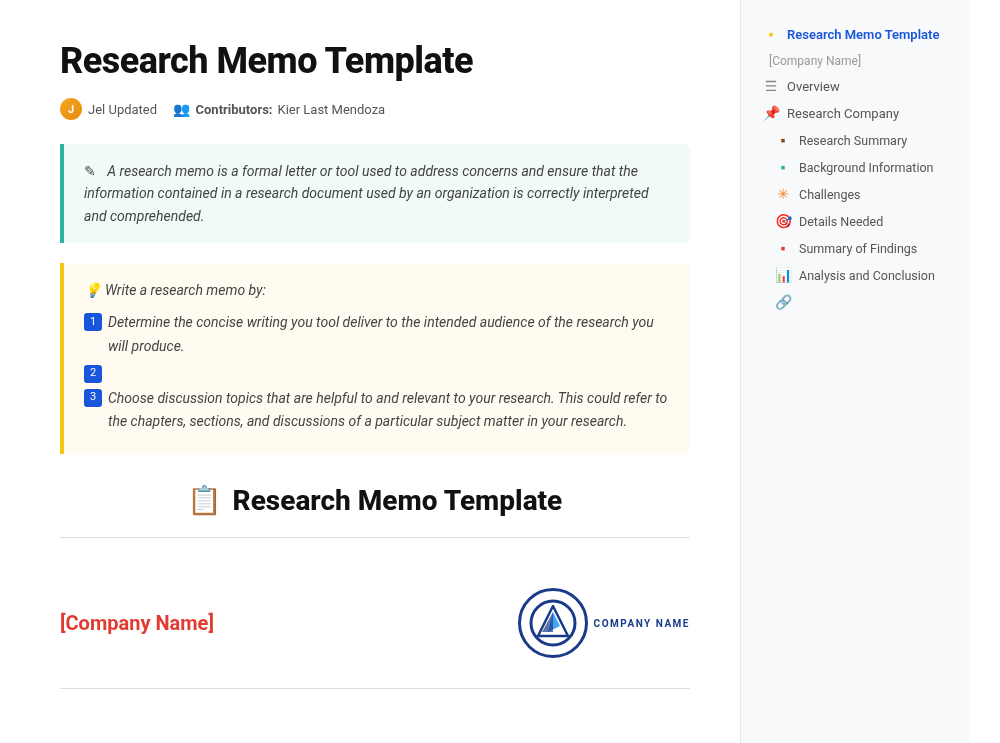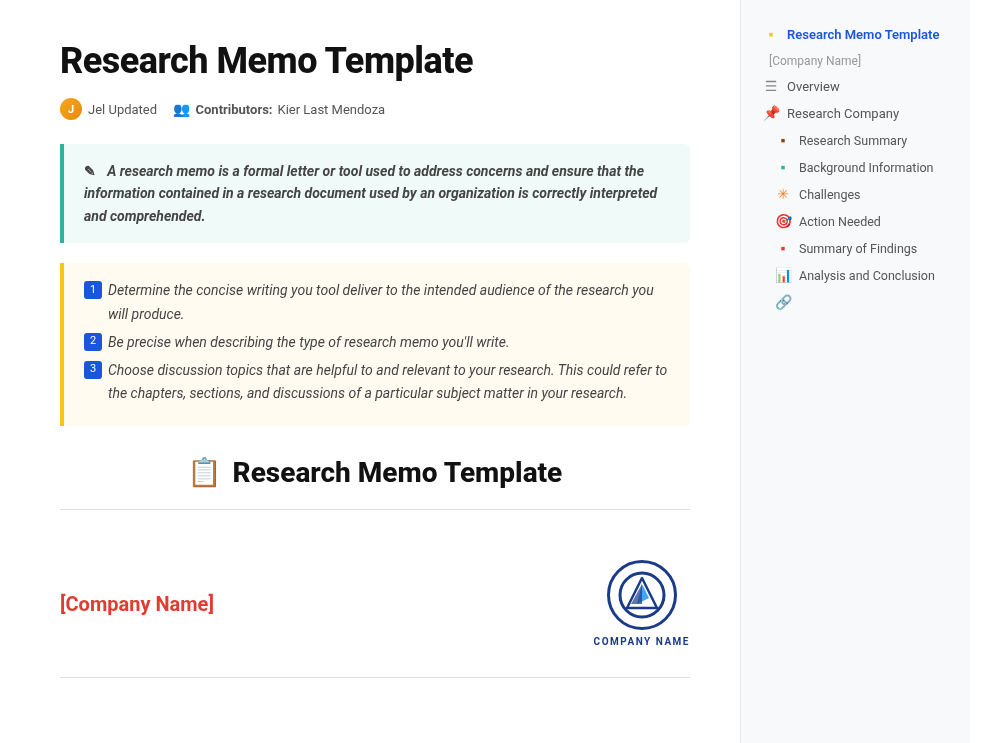--- a/index.html
+++ b/index.html
@@ -69,21 +69,20 @@
     .callout-teal {
       border-left: 4px solid #2bb5a0;
       background: #f0faf8;
       padding: 16px 20px;
       margin-bottom: 20px;
       border-radius: 0 6px 6px 0;
       font-style: italic;
       font-size: 14px;
       color: #444;
       line-height: 1.6;
-      font-weight: bold;
     }
 
     .callout-teal .callout-icon {
       margin-right: 8px;
       font-style: normal;
     }
 
     .callout-yellow {
       border-left: 4px solid #f5c518;
       background: #fffbf0;
@@ -154,21 +153,21 @@
 
     .company-name-placeholder {
       font-size: 20px;
       font-weight: 700;
       color: #e03c31;
     }
 
     
     .logo-container {
       display: flex;
-      flex-direction: column;
+      flex-direction: row;
       align-items: center;
       gap: 6px;
     }
 
     .logo-circle {
       width: 70px;
       height: 70px;
       border-radius: 50%;
       border: 3px solid #1a3a8a;
       display: flex;
@@ -261,27 +260,30 @@
       <span>Kier Last Mendoza</span>
     </div>
   </div>
 
   <div class="callout-teal">
     <span class="callout-icon">✎</span>
     <span>A research memo is a formal letter or tool used to address concerns and ensure that the information contained in a research document used by an organization is correctly interpreted and comprehended.</span>
   </div>
 
   <div class="callout-yellow">
+    <div class="callout-header">
+      <span>💡</span>
+      <span>Write a research memo by:</span>
+    </div>
     <div class="step-item">
       <span class="step-num">1</span>
       <span>Determine the concise writing you tool deliver to the intended audience of the research you will produce.</span>
     </div>
     <div class="step-item">
       <span class="step-num">2</span>
-      <span>Be precise when describing the type of research memo you'll write.</span>
     </div>
     <div class="step-item">
       <span class="step-num">3</span>
       <span>Choose discussion topics that are helpful to and relevant to your research. This could refer to the chapters, sections, and discussions of a particular subject matter in your research.</span>
     </div>
   </div>
 
   <div class="template-section">
     <div class="template-heading">
       <span>📋</span>
@@ -342,21 +344,21 @@
     <span>Background Information</span>
   </div>
 
   <div class="sidebar-item sub">
     <span class="sidebar-icon icon-orange">✳</span>
     <span>Challenges</span>
   </div>
 
   <div class="sidebar-item sub">
     <span class="sidebar-icon" style="color:#c0392b;">🎯</span>
-    <span>Action Needed</span>
+    <span>Details Needed</span>
   </div>
 
   <div class="sidebar-item sub">
     <span class="sidebar-icon icon-red">▪</span>
     <span>Summary of Findings</span>
   </div>
 
   <div class="sidebar-item sub">
     <span class="sidebar-icon icon-chart">📊</span>
     <span>Analysis and Conclusion</span>

